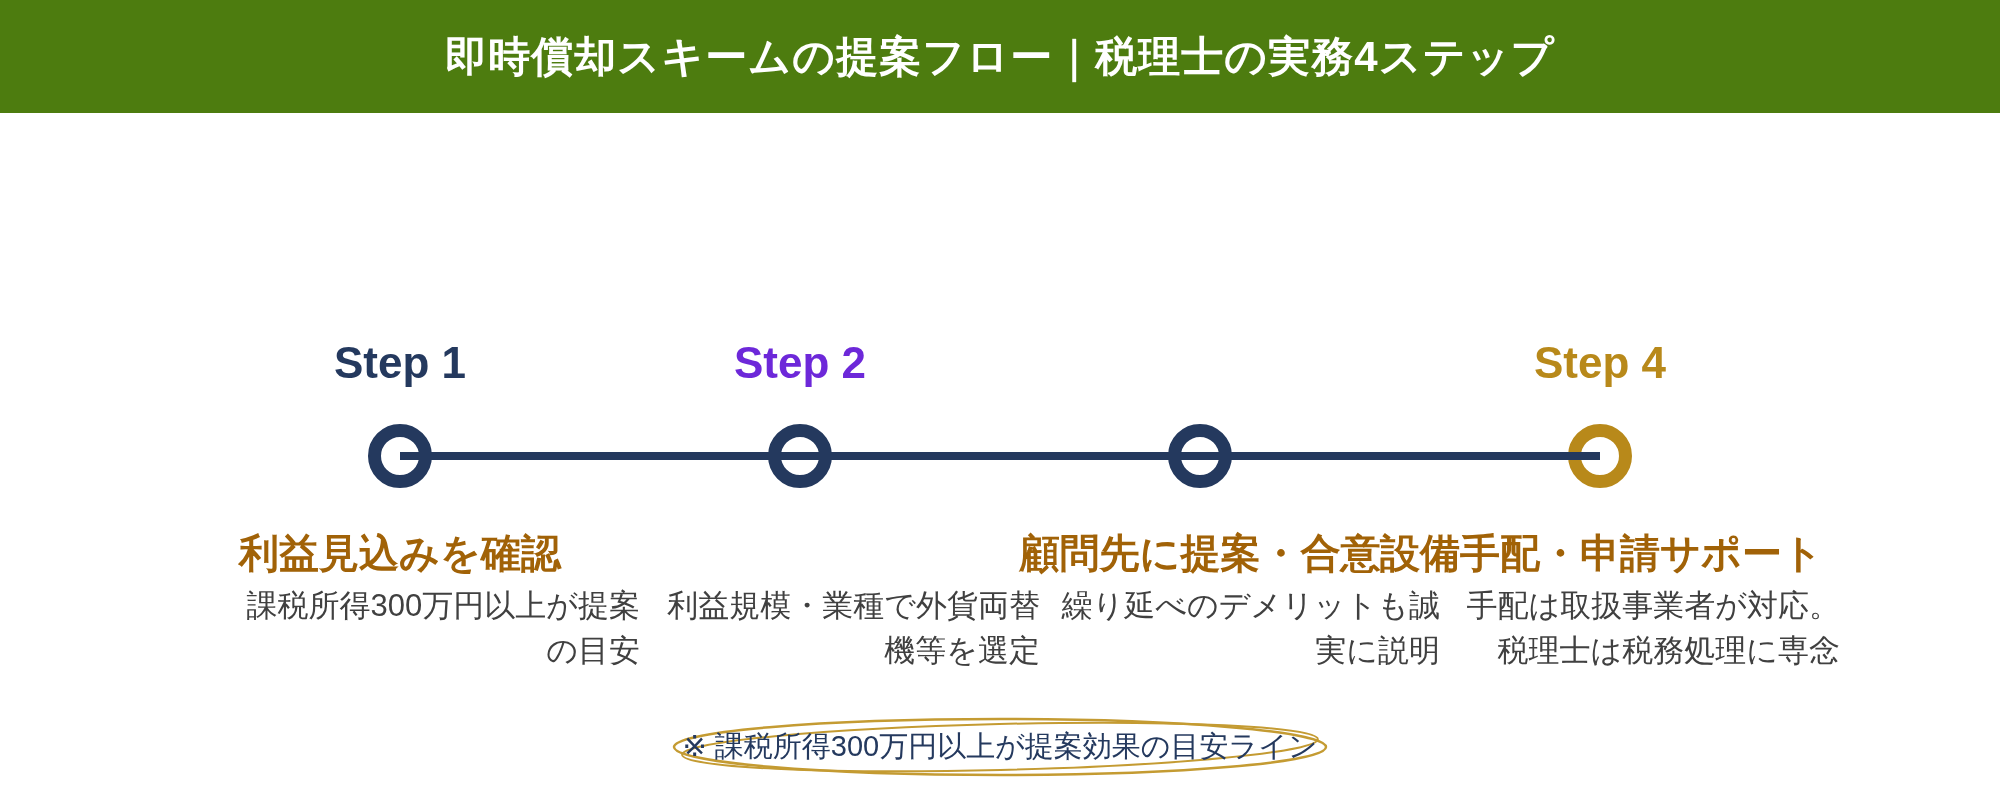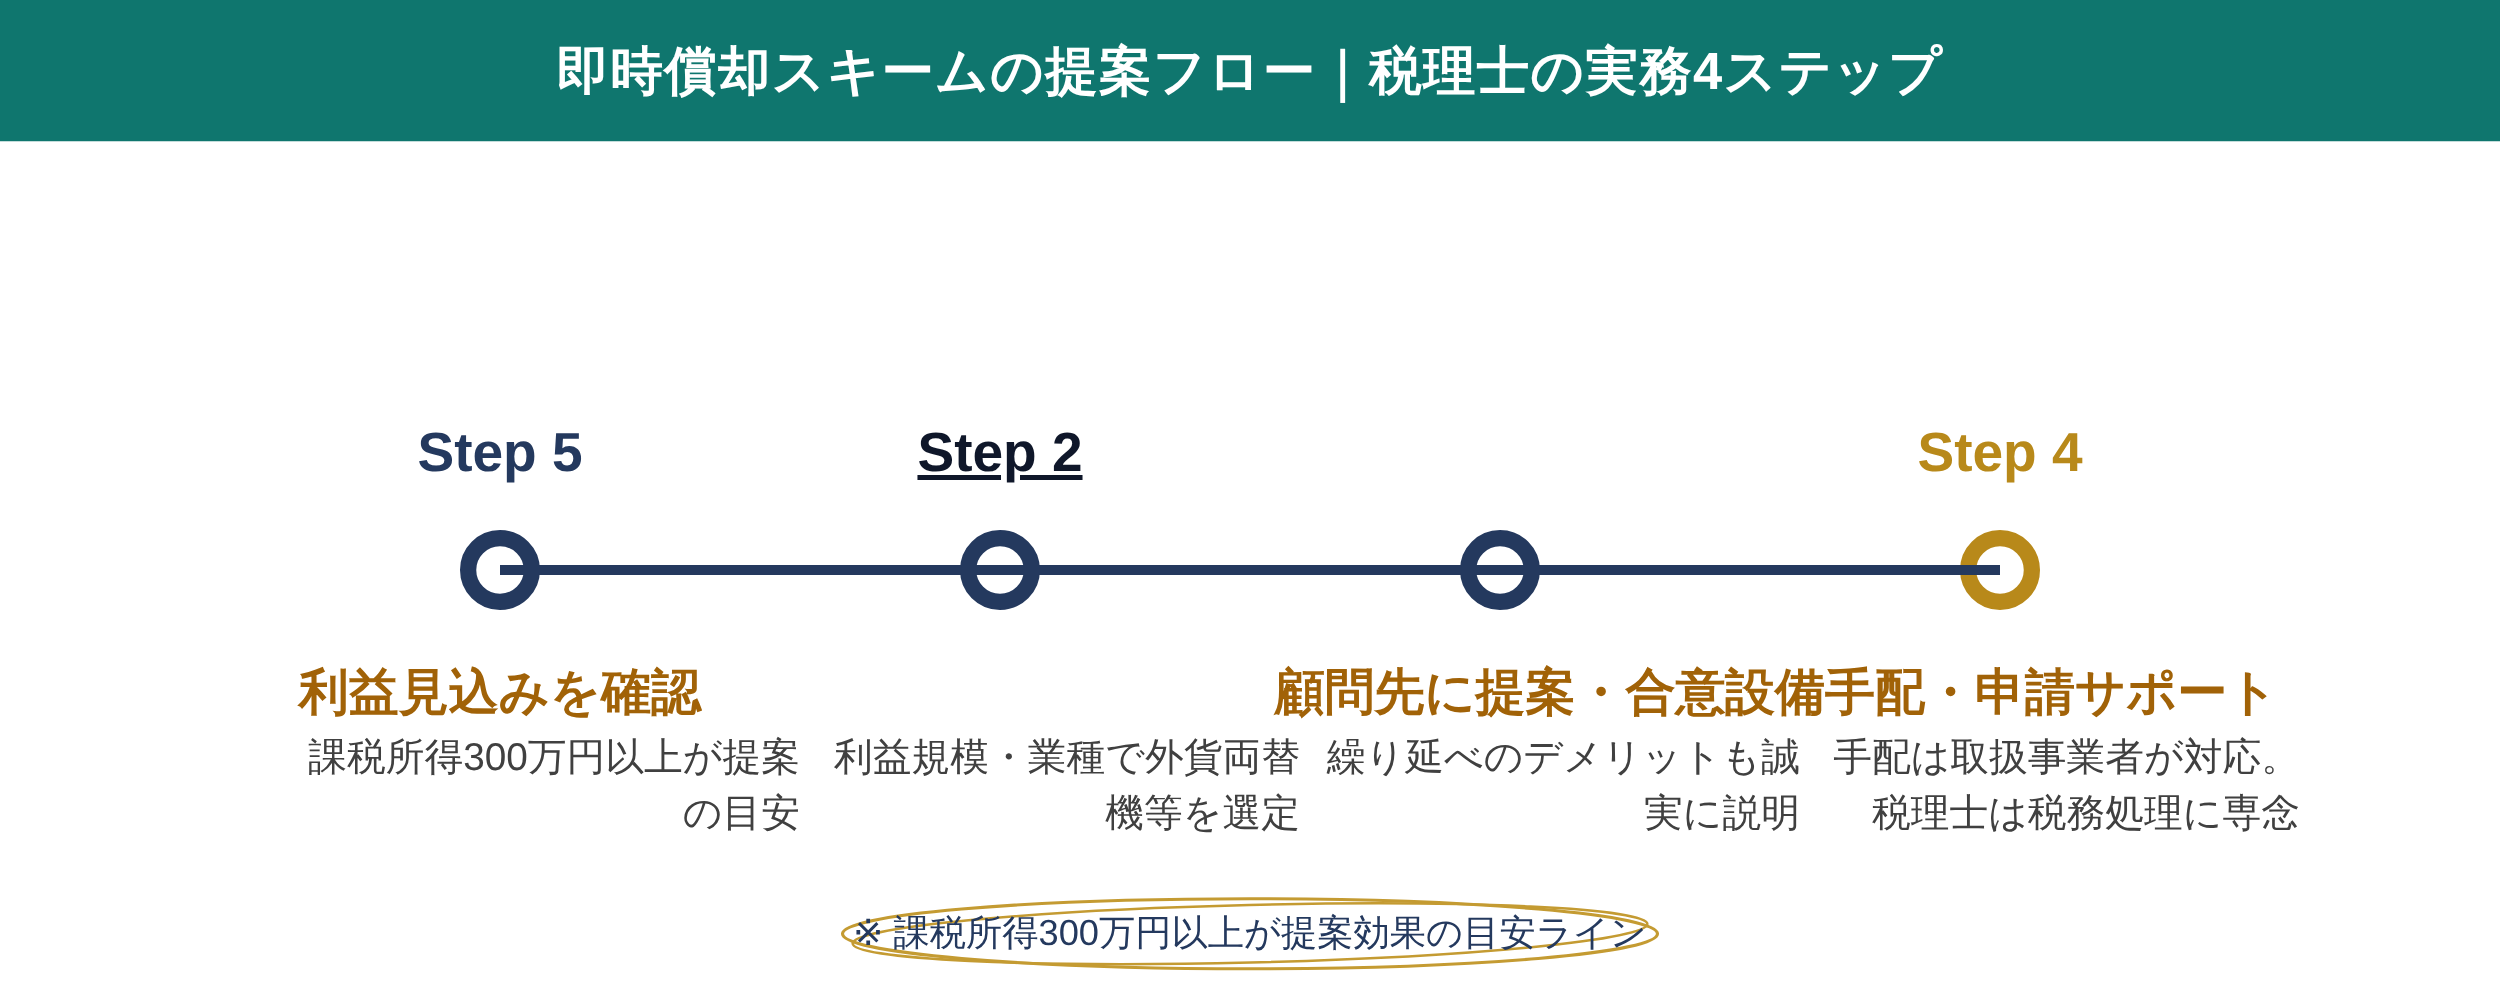--- a/index.html
+++ b/index.html
@@ -124,36 +124,36 @@
     justify-content: center;
     font-size: 29px;
     white-space: nowrap;
   }
 </style>
 </head>
 <body>
 
 <div class="canvas">
 
-  <div class="header" style="background-color: #0f766e;">
+  <div class="header" style="background-color: #4d7c0f;">
     <div class="header-title">即時償却スキームの提案フロー｜税理士の実務4ステップ</div>
   </div>
 
   <div class="flow">
 
     <div class="step step-1">
-      <div class="step-label" style="color: rgb(36, 57, 94);">Step 5</div>
+      <div class="step-label" style="color: rgb(36, 57, 94);">Step 1</div>
       <div class="step-circle" style="border-color: rgb(36, 57, 94);"></div>
       <div class="step-title">利益見込みを確認</div>
       <div class="step-desc">課税所得300万円以上が提案
 の目安</div>
     </div>
 
     <div class="step step-2">
-      <div class="step-label" style="color: #0f172a; text-decoration: underline;">Step 2</div>
+      <div class="step-label" style="color: #6d28d9;">Step 2</div>
       <div class="step-circle" style="border-color: rgb(36, 57, 94);"></div>
       <div class="step-desc">利益規模・業種で外貨両替
 機等を選定</div>
     </div>
 
     <div class="step step-3">
       <div class="step-circle" style="border-color: rgb(36, 57, 94);"></div>
       <div class="step-title">顧問先に提案・合意</div>
       <div class="step-desc">繰り延べのデメリットも誠
 実に説明</div>

